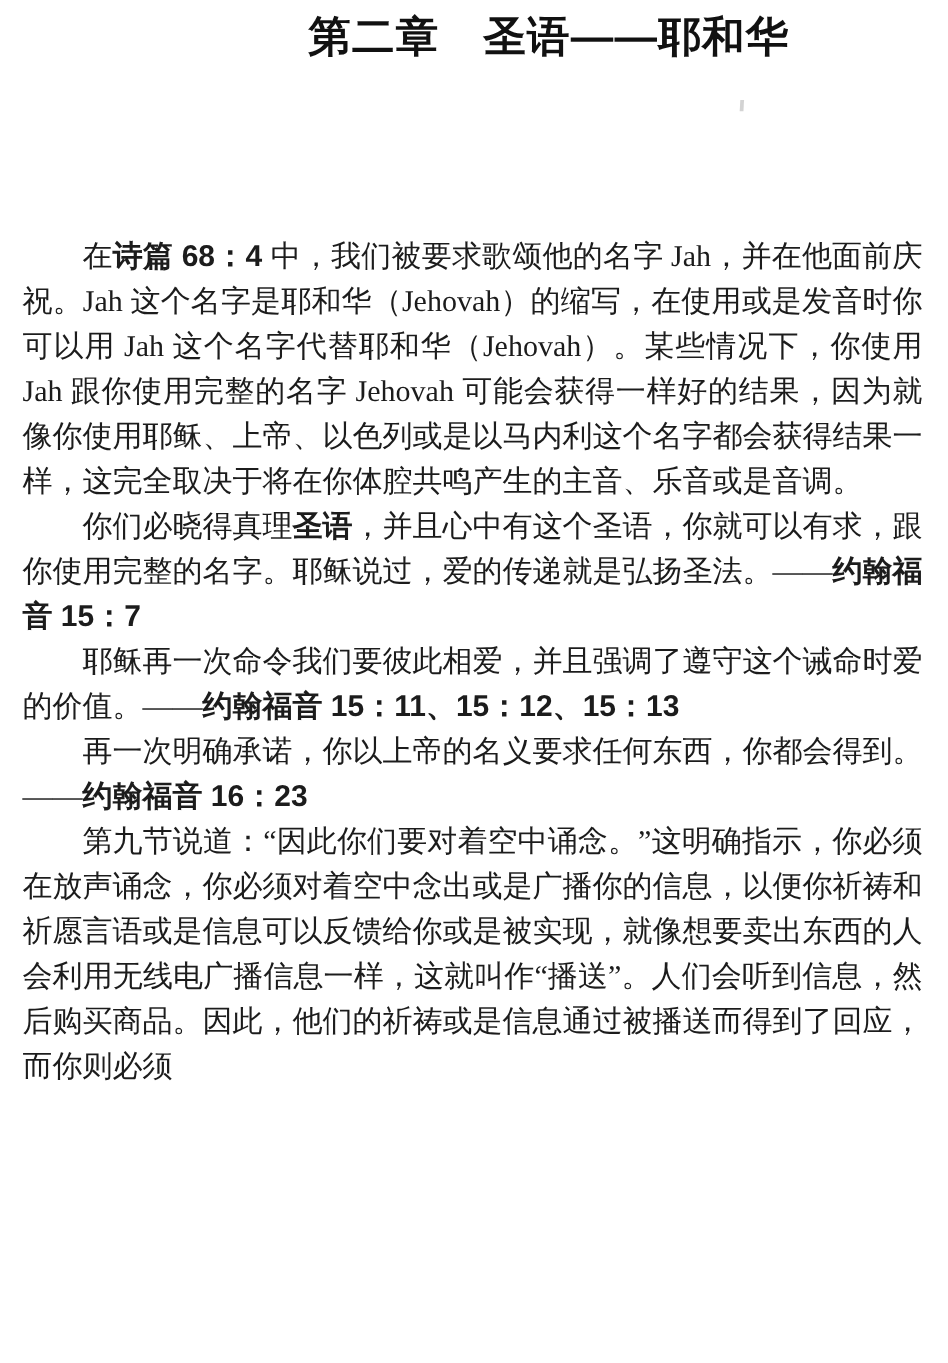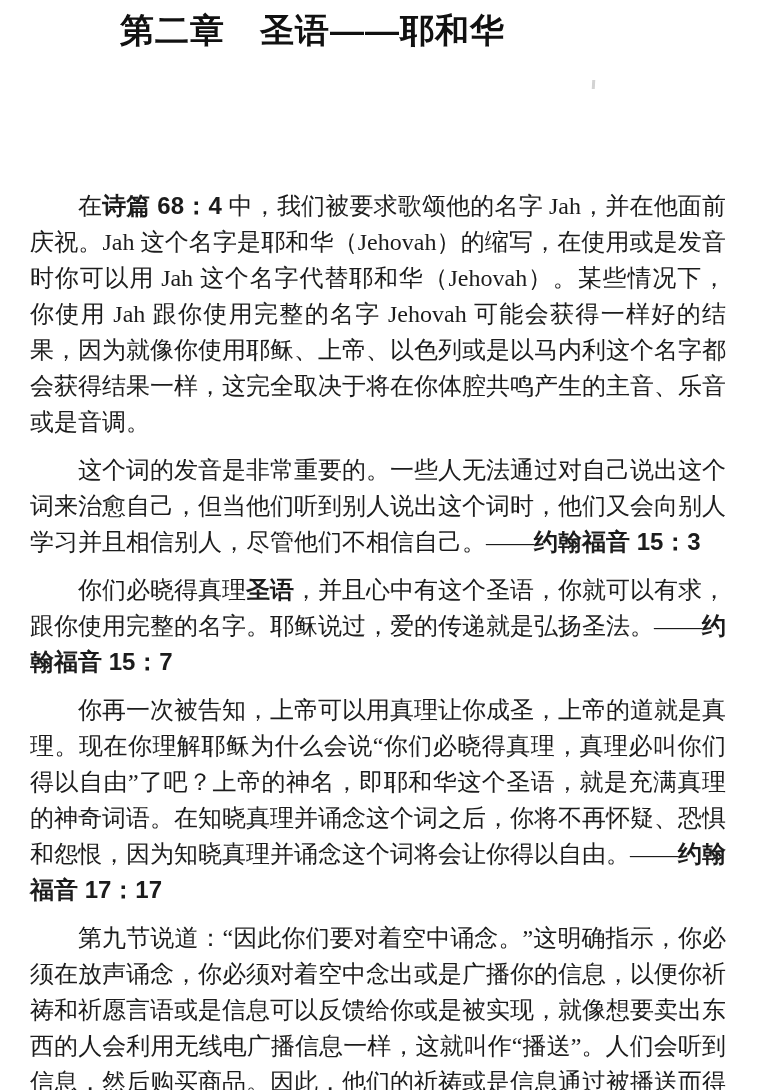--- a/index.html
+++ b/index.html
@@ -13,29 +13,30 @@
     color: #1c1c1c;
   }
   .title {
     margin: 8px 0 0 120px;
     font-size: 34px;
     line-height: 44px;
     font-weight: 700;
     font-family: "Liberation Sans", "DejaVu Sans", sans-serif;
     letter-spacing: 1px;
     color: #111111;
+    text-align: center;
   }
   .body-text {
     margin: 136px 20px 0 18px;
     font-size: 24px;
     line-height: 36px;
     text-align: justify;
   }
   .body-text p {
-    margin: 12px;
+    margin: 0;
     padding: 0;
     text-indent: 2em;
   }
   .b {
     font-weight: 700;
     font-family: "Liberation Sans", "DejaVu Sans", sans-serif;
   }
   .speck {
     position: absolute;
     left: 592px;
@@ -48,18 +49,18 @@
   }
 </style>
 </head>
 <body>
 
 <div class="page" style="background: rgb(255, 255, 255); color: rgb(28, 28, 28);">
   <h1 class="title" style="color: rgb(17, 17, 17);">第二章　圣语——耶和华</h1>
   <div class="speck"></div>
   <div class="body-text">
       <p><span>在</span><span class="b">诗篇 68：4 </span><span>中，我们被要求歌颂他的名字 Jah，并在他面前庆祝。Jah 这个名字是耶和华（Jehovah）的缩写，在使用或是发音时你可以用 Jah 这个名字代替耶和华（Jehovah）。某些情况下，你使用 Jah 跟你使用完整的名字 Jehovah 可能会获得一样好的结果，因为就像你使用耶稣、上帝、以色列或是以马内利这个名字都会获得结果一样，这完全取决于将在你体腔共鸣产生的主音、乐音或是音调。</span></p>
-      <p><span>这个词的发音是非常重要的。一些人无法通过对自己说出这个词来治愈自己，但当他们听到别人说出这个词时，他们又会向别人学习并且相信别人，尽管他们不相信自己。——</span><span class="b">约翰福音 15：3</span></p>
       <p><span>你们必晓得真理</span><span class="b">圣语</span><span>，并且心中有这个圣语，你就可以有求，跟你使用完整的名字。耶稣说过，爱的传递就是弘扬圣法。——</span><span class="b">约翰福音 15：7</span></p>
-      <p><span>你再一次被告知，上帝可以用真理让你成圣，上帝的道就是真理。现在你理解耶稣为什么会说“你们必晓得真理，真理必叫你们得以自由”了吧？上帝的神名，即耶和华这个圣语，就是充满真理的神奇词语。在知晓真理并诵念这个词之后，你将不再怀疑、恐惧和怨恨，因为知晓真理并诵念这个词将会让你得以自由。——</span><span class="b">约翰福音 17：17</span></p>
+      <p><span>耶稣再一次命令我们要彼此相爱，并且强调了遵守这个诫命时爱的价值。——</span><span class="b">约翰福音 15：11、15：12、15：13</span></p>
+      <p><span>再一次明确承诺，你以上帝的名义要求任何东西，你都会得到。——</span><span class="b">约翰福音 16：23</span></p>
       <p><span>第九节说道：“因此你们要对着空中诵念。”这明确指示，你必须在放声诵念，你必须对着空中念出或是广播你的信息，以便你祈祷和祈愿言语或是信息可以反馈给你或是被实现，就像想要卖出东西的人会利用无线电广播信息一样，这就叫作“播送”。人们会听到信息，然后购买商品。因此，他们的祈祷或是信息通过被播送而得到了回应，而你则必须</span></p>
     </div>
 </div>
 
 </body></html>

